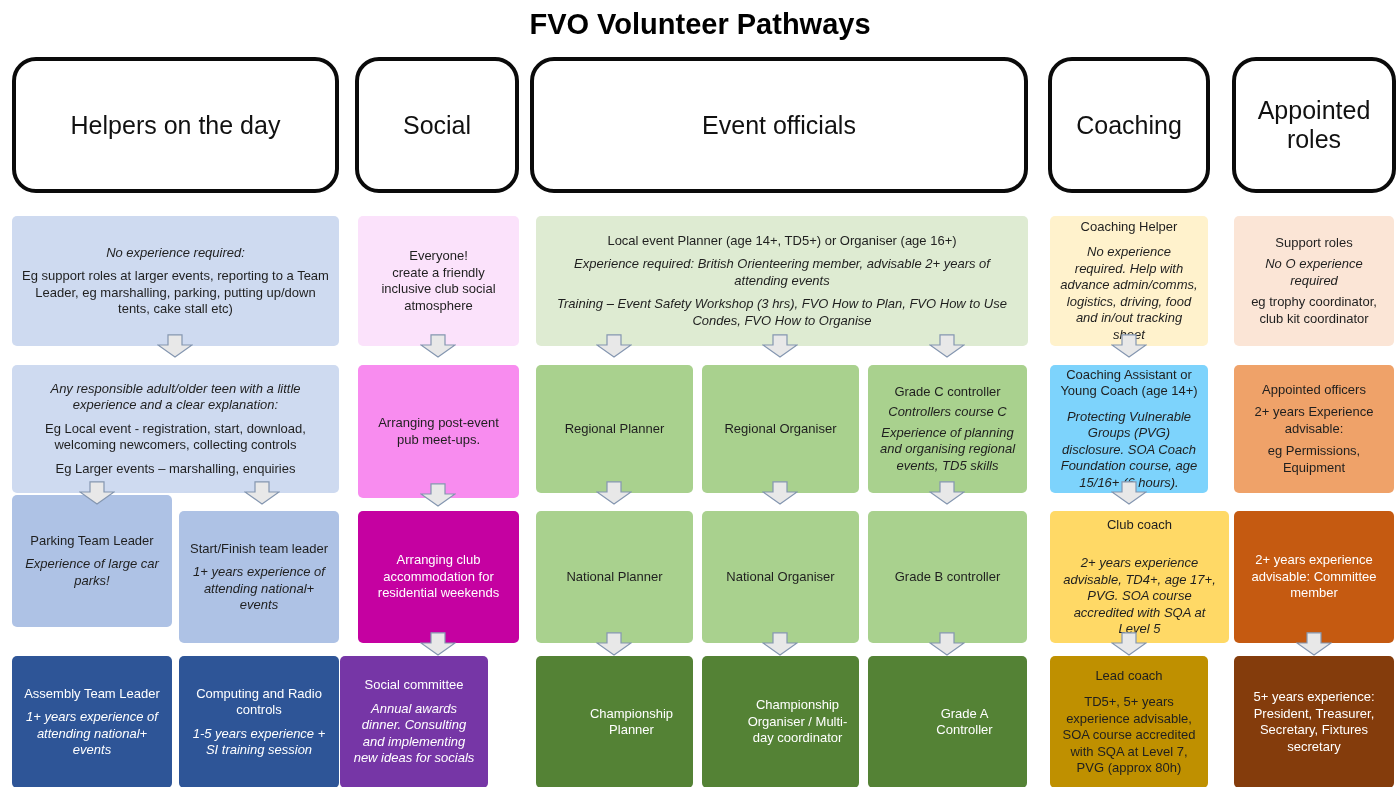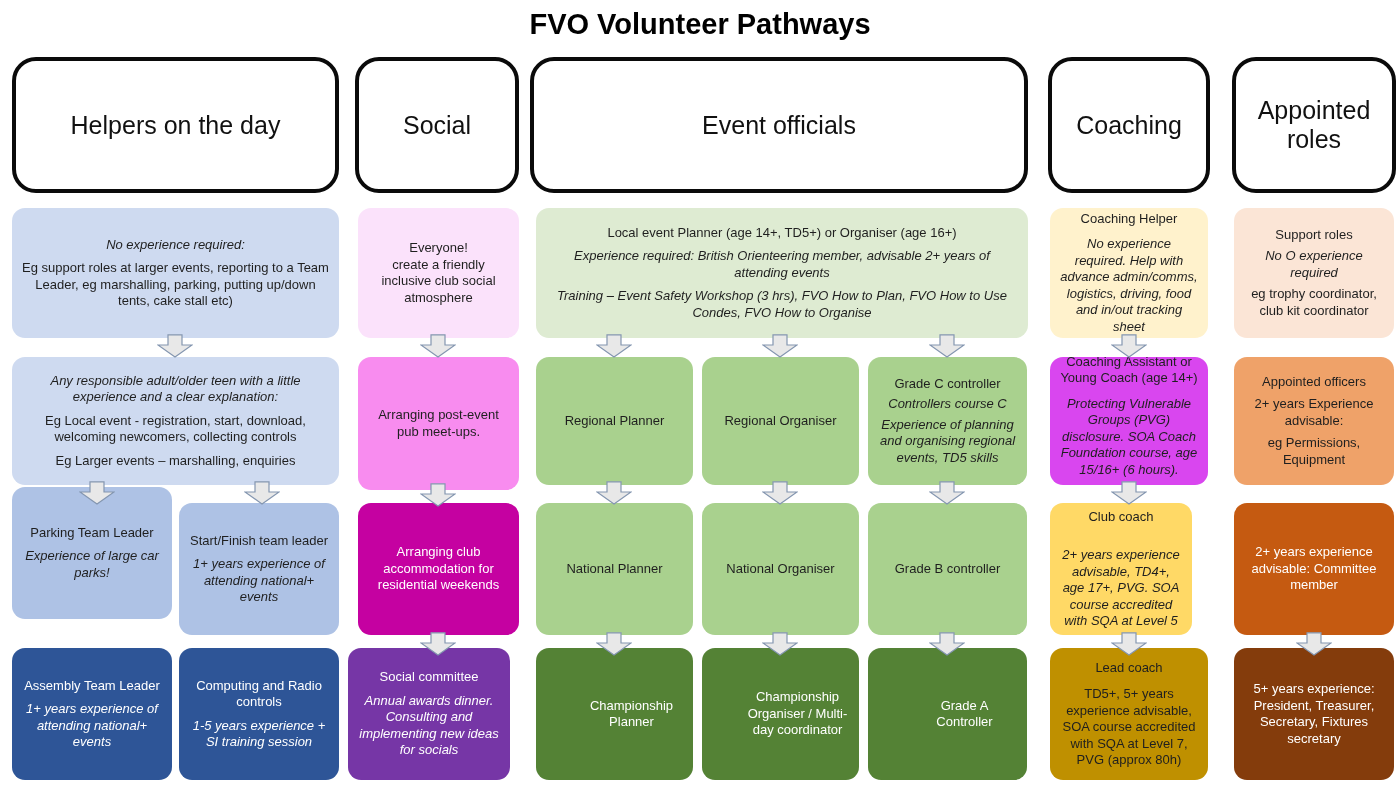--- a/index.html
+++ b/index.html
@@ -4,33 +4,33 @@
 <style>
   html,body{margin:0;padding:0;background:#fff;}
   .canvas{position:relative;width:1400px;height:787px;background:#ffffff;
           font-family:"Liberation Sans", sans-serif;overflow:hidden;}
   .title{position:absolute;top:8px;left:0;width:1400px;text-align:center;
          font-size:29px;font-weight:bold;color:#000;}
   .hdr{position:absolute;top:57px;height:136px;box-sizing:border-box;background:#fff;
        border:4px solid #0a0a0a;border-radius:24px;display:flex;align-items:center;
        justify-content:center;text-align:center;font-size:25px;color:#111;line-height:1.15;
        padding:0 10px;}
-  .box{position:absolute;box-sizing:border-box;border-radius:13px;display:flex;
+  .box{position:absolute;box-sizing:border-box;border-radius:5px;display:flex;
        flex-direction:column;align-items:center;justify-content:center;text-align:center;
-       font-size:13px;line-height:1.27;color:#1f1f1f;padding:7px 10px;gap:7px;}
+       font-size:13px;line-height:1.27;color:#1f1f1f;padding:7px 10px;gap:7px;margin-top:8px;}
   .box span{white-space:pre-line;display:block;}
   .it{font-style:italic;}
   .dark{color:#ffffff;}
   .arw{position:absolute;}
   
   .c-blue-l{background:#cedaf0;}  .c-blue-m{background:#aec2e5;}  .c-blue-d{background:#2e5597;}
   .c-pink-p{background:#fbe2fb;}  .c-pink-b{background:#f88cef;}  .c-magenta{background:#c501a1;}
   .c-purple{background:#7636a6;}
   .c-green-p{background:#deebd2;} .c-green-m{background:#a9d18e;} .c-green-d{background:#548235;padding-left:44px;}
-  .c-gold-p{background:#fff2cc;}  .c-gold-l{background:#d946ef;justify-content:flex-end;}  .c-gold-m{background:#ffd966;}
+  .c-gold-p{background:#fff2cc;}  .c-gold-l{background:#7dd3fc;}  .c-gold-m{background:#ffd966;}
   .c-gold-d{background:#bf9000;}
   .c-peach{background:#fbe5d6;}   .c-orng-l{background:#efa269;}  .c-orng-d{background:#c55a11;}
   .c-brown{background:#843c0c;}
 </style>
 </head>
 <body>
 
 <div class="canvas">
 
   <div class="title">FVO Volunteer Pathways</div>
@@ -71,21 +71,21 @@
   <div class="box c-pink-p" style="left:358px;top:208px;width:161px;height:130px">
     <span>Everyone!
 create a friendly inclusive club social atmosphere</span>
   </div>
   <div class="box c-pink-b" style="left:358px;top:357px;width:161px;height:133px">
     <span>Arranging post-event pub meet-ups.</span>
   </div>
   <div class="box c-magenta dark" style="left:358px;top:503px;width:161px;height:132px">
     <span>Arranging club accommodation for residential weekends</span>
   </div>
-  <div class="box c-purple dark" style="left:348px;top:648px;width:162px;height:132px">
+  <div class="box c-purple dark" style="left:340px;top:648px;width:148px;height:132px">
     <span>Social committee</span>
     <span class="it">Annual awards dinner. Consulting and implementing new ideas for socials</span>
   </div>
 
   <div class="box c-green-p" style="left:536px;top:208px;width:492px;height:130px;padding:7px 20px;">
     <span>Local event Planner (age 14+, TD5+) or Organiser (age 16+)</span>
     <span class="it">Experience required:  British Orienteering member, advisable 2+ years of attending events</span>
     <span class="it">Training – Event Safety Workshop (3 hrs), FVO How to Plan, FVO How to Use Condes, FVO How to Organise</span>
   </div>
   <div class="box c-green-m" style="left:536px;top:357px;width:157px;height:128px">
@@ -119,21 +119,21 @@
   </div>
 
   <div class="box c-gold-p" style="left:1050px;top:208px;width:158px;height:130px;gap:9px">
     <span>Coaching Helper</span>
     <span class="it">No experience required. Help with advance admin/comms, logistics, driving, food and in/out tracking sheet</span>
   </div>
   <div class="box c-gold-l" style="left:1050px;top:357px;width:158px;height:128px;gap:9px">
     <span>Coaching Assistant or Young Coach (age 14+)</span>
     <span class="it">Protecting Vulnerable Groups (PVG) disclosure. SOA Coach Foundation course, age 15/16+ (6 hours).</span>
   </div>
-  <div class="box c-gold-m" style="left:1050px;top:503px;width:142px;height:132px;gap:22px">
+  <div class="box c-gold-m" style="left:1050px;top:503px;width:179px;height:132px;gap:22px">
     <span>Club coach</span>
     <span class="it">2+ years experience advisable, TD4+, age 17+, PVG. SOA course accredited with SQA at Level 5</span>
   </div>
   <div class="box c-gold-d" style="left:1050px;top:648px;width:158px;height:132px;gap:10px">
     <span>Lead coach</span>
     <span>TD5+, 5+ years experience advisable, SOA course accredited with SQA at Level 7, PVG (approx 80h)</span>
   </div>
 
   <div class="box c-peach" style="left:1234px;top:208px;width:160px;height:130px;gap:5px">
     <span>Support roles</span>

